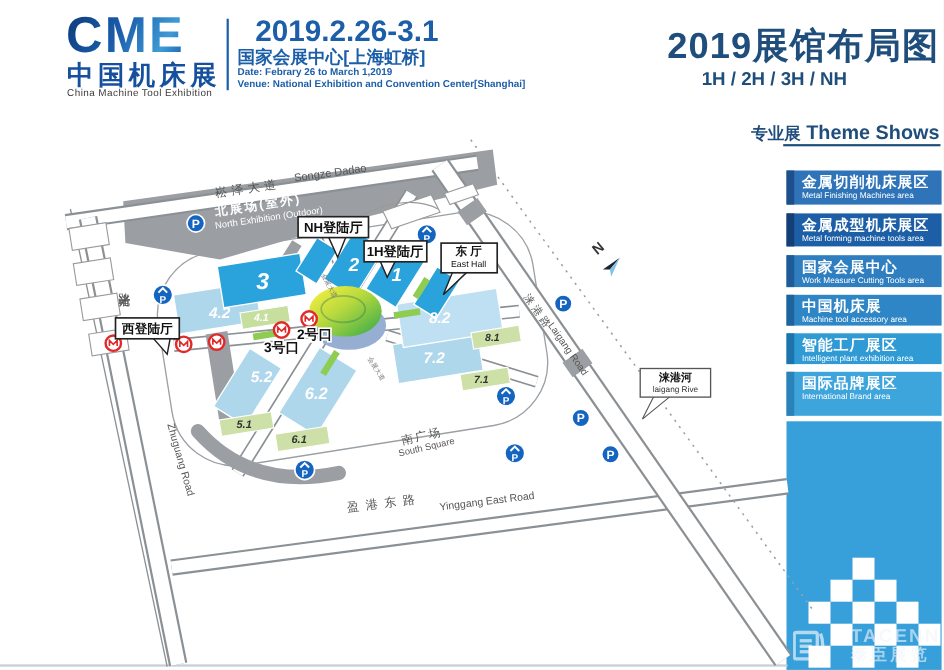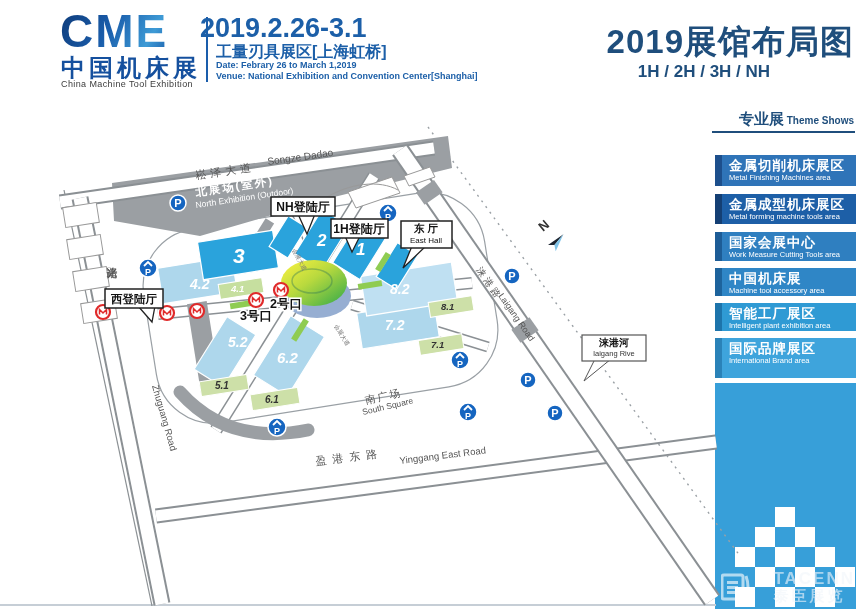--- a/index.html
+++ b/index.html
@@ -7,31 +7,31 @@
         font-family:"Liberation Sans","DejaVu Sans",sans-serif;}
   .abs{position:absolute;}
 
   
   .cme-word{left:60px;top:8px;font-size:46px;line-height:46px;font-weight:900;letter-spacing:2px;
     background:linear-gradient(120deg,#0f3e7e 5%,#1a5dab 45%,#3e9bd6 80%,#1a5dab);
     -webkit-background-clip:text;background-clip:text;color:transparent;}
   .cme-cn{left:61px;top:52px;font-size:24px;font-weight:900;letter-spacing:4px;color:#15509e;}
   .cme-en{left:61px;top:79px;font-size:9px;color:#3c3c3c;letter-spacing:0.4px;}
   .hdr-sep{left:206px;top:17px;width:2px;height:65px;background:#1a5dab;}
-  .hdr-date{left:200px;top:13px;font-size:27px;font-weight:700;color:#1c5fa8;}
+  .hdr-date{left:232px;top:13px;font-size:27px;font-weight:700;color:#1c5fa8;}
   .hdr-venue-cn{left:216px;top:42px;font-size:16px;font-weight:600;color:#1c5fa8;}
   .hdr-line1{left:216px;top:60px;font-size:9px;font-weight:700;color:#1c5fa8;}
   .hdr-line2{left:216px;top:71px;font-size:9px;font-weight:700;color:#1c5fa8;}
   .map-title{right:4px;top:20px;width:420px;text-align:right;font-size:33px;font-weight:900;color:#1f4e7c;letter-spacing:1px;}
   .map-subtitle{right:4px;top:62px;width:300px;text-align:center;font-size:17px;font-weight:600;color:#1f4e7c;}
 
   
   .theme-head{right:4px;top:110px;width:240px;text-align:right;color:#1f4e7c;}
   .theme-head .cn{font-size:15px;font-weight:900;}
-  .theme-head .en{font-size:10px;font-weight:600;}
+  .theme-head .en{font-size:18px;font-weight:600;}
   .theme-underline{left:712px;top:131px;width:143px;height:2px;background:#1f4e7c;}
   .side-item{left:715px;width:141px;color:#fff;box-sizing:border-box;padding:3px 4px 0 14px;}
   .side-item .stripe{position:absolute;left:0;top:0;bottom:0;width:7px;}
   .side-item .cn{font-size:13.5px;font-weight:900;letter-spacing:1px;line-height:15px;}
   .side-item .en{font-size:7.5px;line-height:9px;}
   .si1{top:155px;height:31px;background:#2f74b8;} .si1 .stripe{background:#1d4f8c;}
   .si2{top:194px;height:30px;background:#1d5fa7;} .si2 .stripe{background:#143f74;}
   .si3{top:232px;height:29px;background:#2f7fc0;} .si3 .stripe{background:#1d5c96;}
   .si4{top:268px;height:28px;background:#2f86c6;} .si4 .stripe{background:#1d639c;}
   .si5{top:303px;height:28px;background:#2f9ad4;} .si5 .stripe{background:#1d74ab;}
@@ -62,21 +62,21 @@
 </head>
 <body>
 
 <div class="page">
 
   <div class="abs cme-word">CME</div>
   <div class="abs cme-cn">中国机床展</div>
   <div class="abs cme-en">China Machine Tool Exhibition</div>
   <div class="abs hdr-sep"></div>
   <div class="abs hdr-date">2019.2.26-3.1</div>
-  <div class="abs hdr-venue-cn">工量刃具展区[上海虹桥]</div>
+  <div class="abs hdr-venue-cn">国家会展中心[上海虹桥]</div>
   <div class="abs hdr-line1">Date:  Febrary 26 to March 1,2019</div>
   <div class="abs hdr-line2">Venue:  National Exhibition and Convention Center[Shanghai]</div>
   <div class="abs map-title">2019展馆布局图</div>
   <div class="abs map-subtitle">1H / 2H / 3H / NH</div>
 
   <div class="abs theme-head"><span class="cn">专业展</span><span class="en"> Theme Shows</span></div>
   <div class="abs theme-underline"></div>
 
   <div class="abs side-item si1">
     <span class="stripe"></span>

